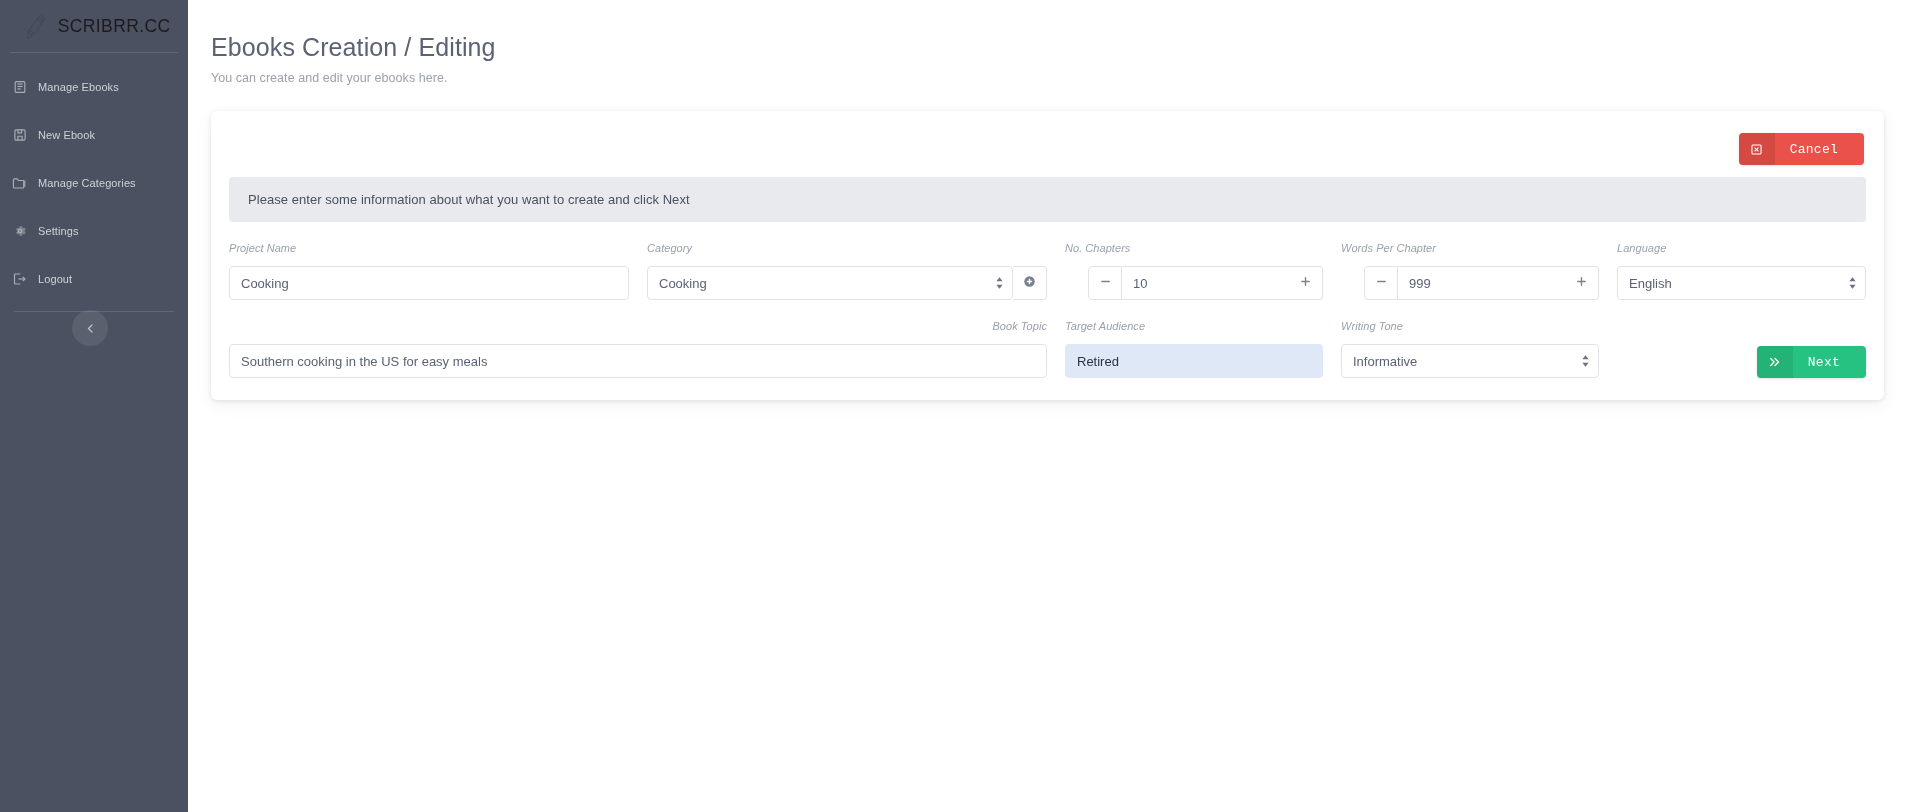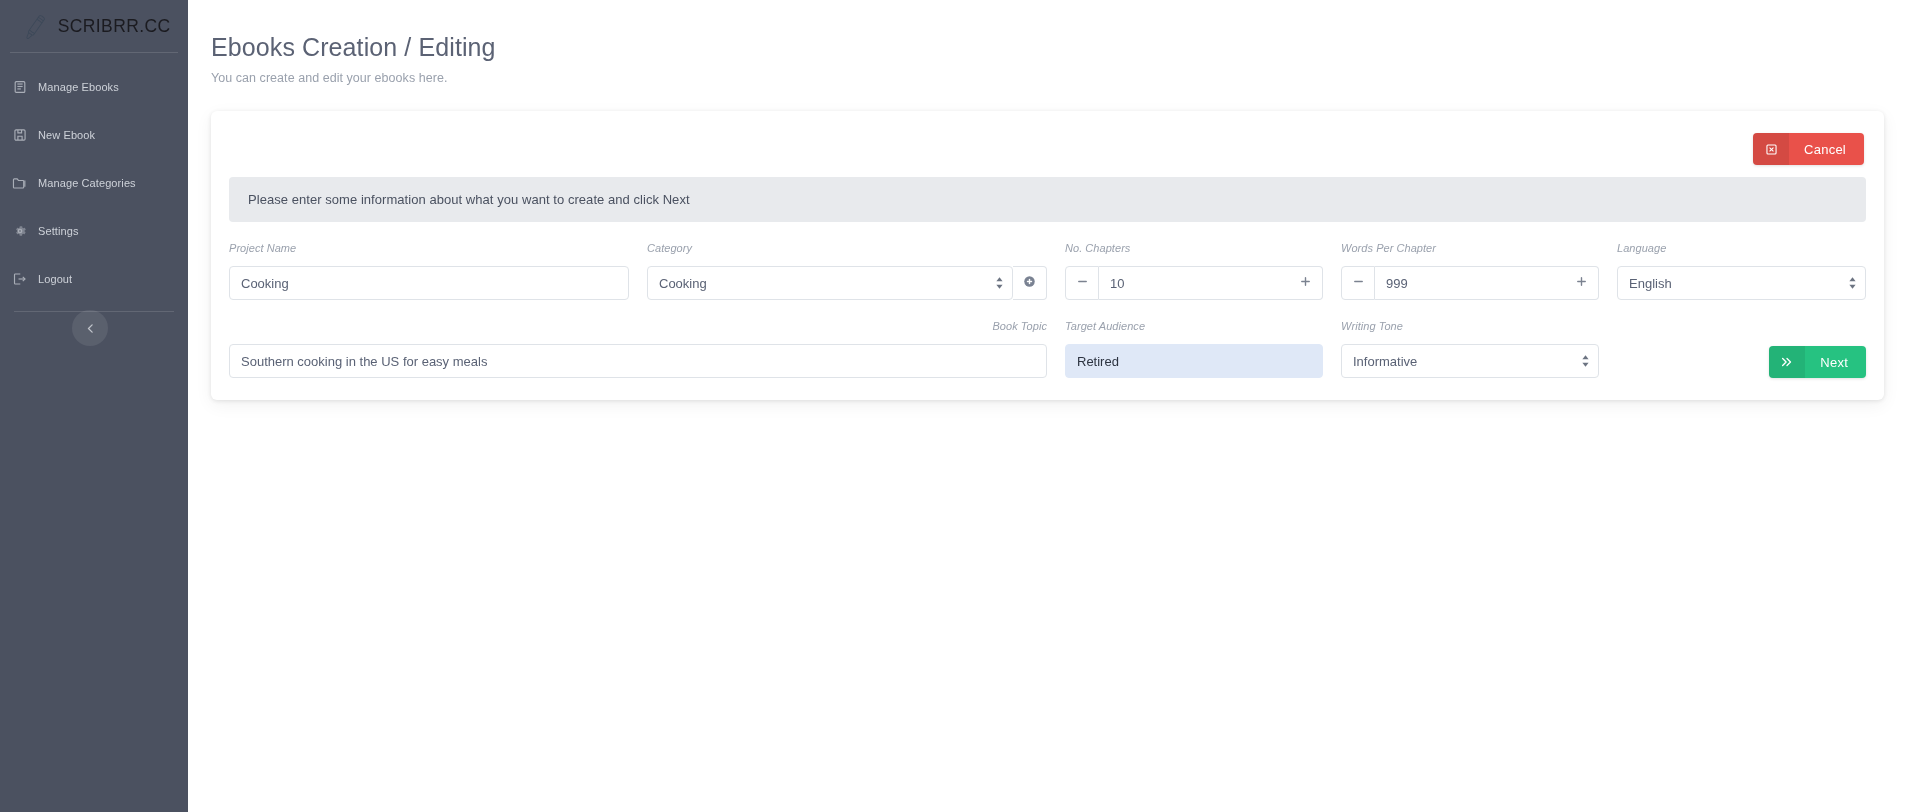--- a/index.html
+++ b/index.html
@@ -164,25 +164,26 @@
   .split-btn .sb-icon {
     display: flex;
     align-items: center;
     justify-content: center;
     width: 36px;
   }
   .split-btn .sb-label {
     display: flex;
     align-items: center;
     justify-content: center;
-    padding: 0 18px 0 15px;
+    padding: 0 26px 0 15px;
     font-size: 13px;
     color: #ffffff;
     letter-spacing: 0.25px;
     white-space: nowrap;
+    font-family: Liberation Mono, monospace;
   }
 
   .btn-cancel { background: #e9514a; }
   .btn-cancel .sb-icon { background: rgba(0,0,0,0.085); }
 
   .btn-next { background: #26c281; }
   .btn-next .sb-icon { background: rgba(0,0,0,0.075); }
 
   .sb-icon svg, .sb-icon span { display: block; }
 
@@ -263,21 +264,21 @@
     border-radius: 0 4px 4px 0;
     background: #ffffff;
     display: flex;
     align-items: center;
     justify-content: center;
     cursor: pointer;
     color: #7a8292;
   }
 
   
-  .stepper { display: flex; align-items: flex-start; }
+  .stepper { display: flex; align-items: flex-start; margin-left: 23px; }
   .step-btn {
     width: 34px;
     height: 34px;
     border: 1px solid #dfe3e8;
     background: #ffffff;
     display: flex;
     align-items: center;
     justify-content: center;
     cursor: pointer;
     color: #7b8290;

